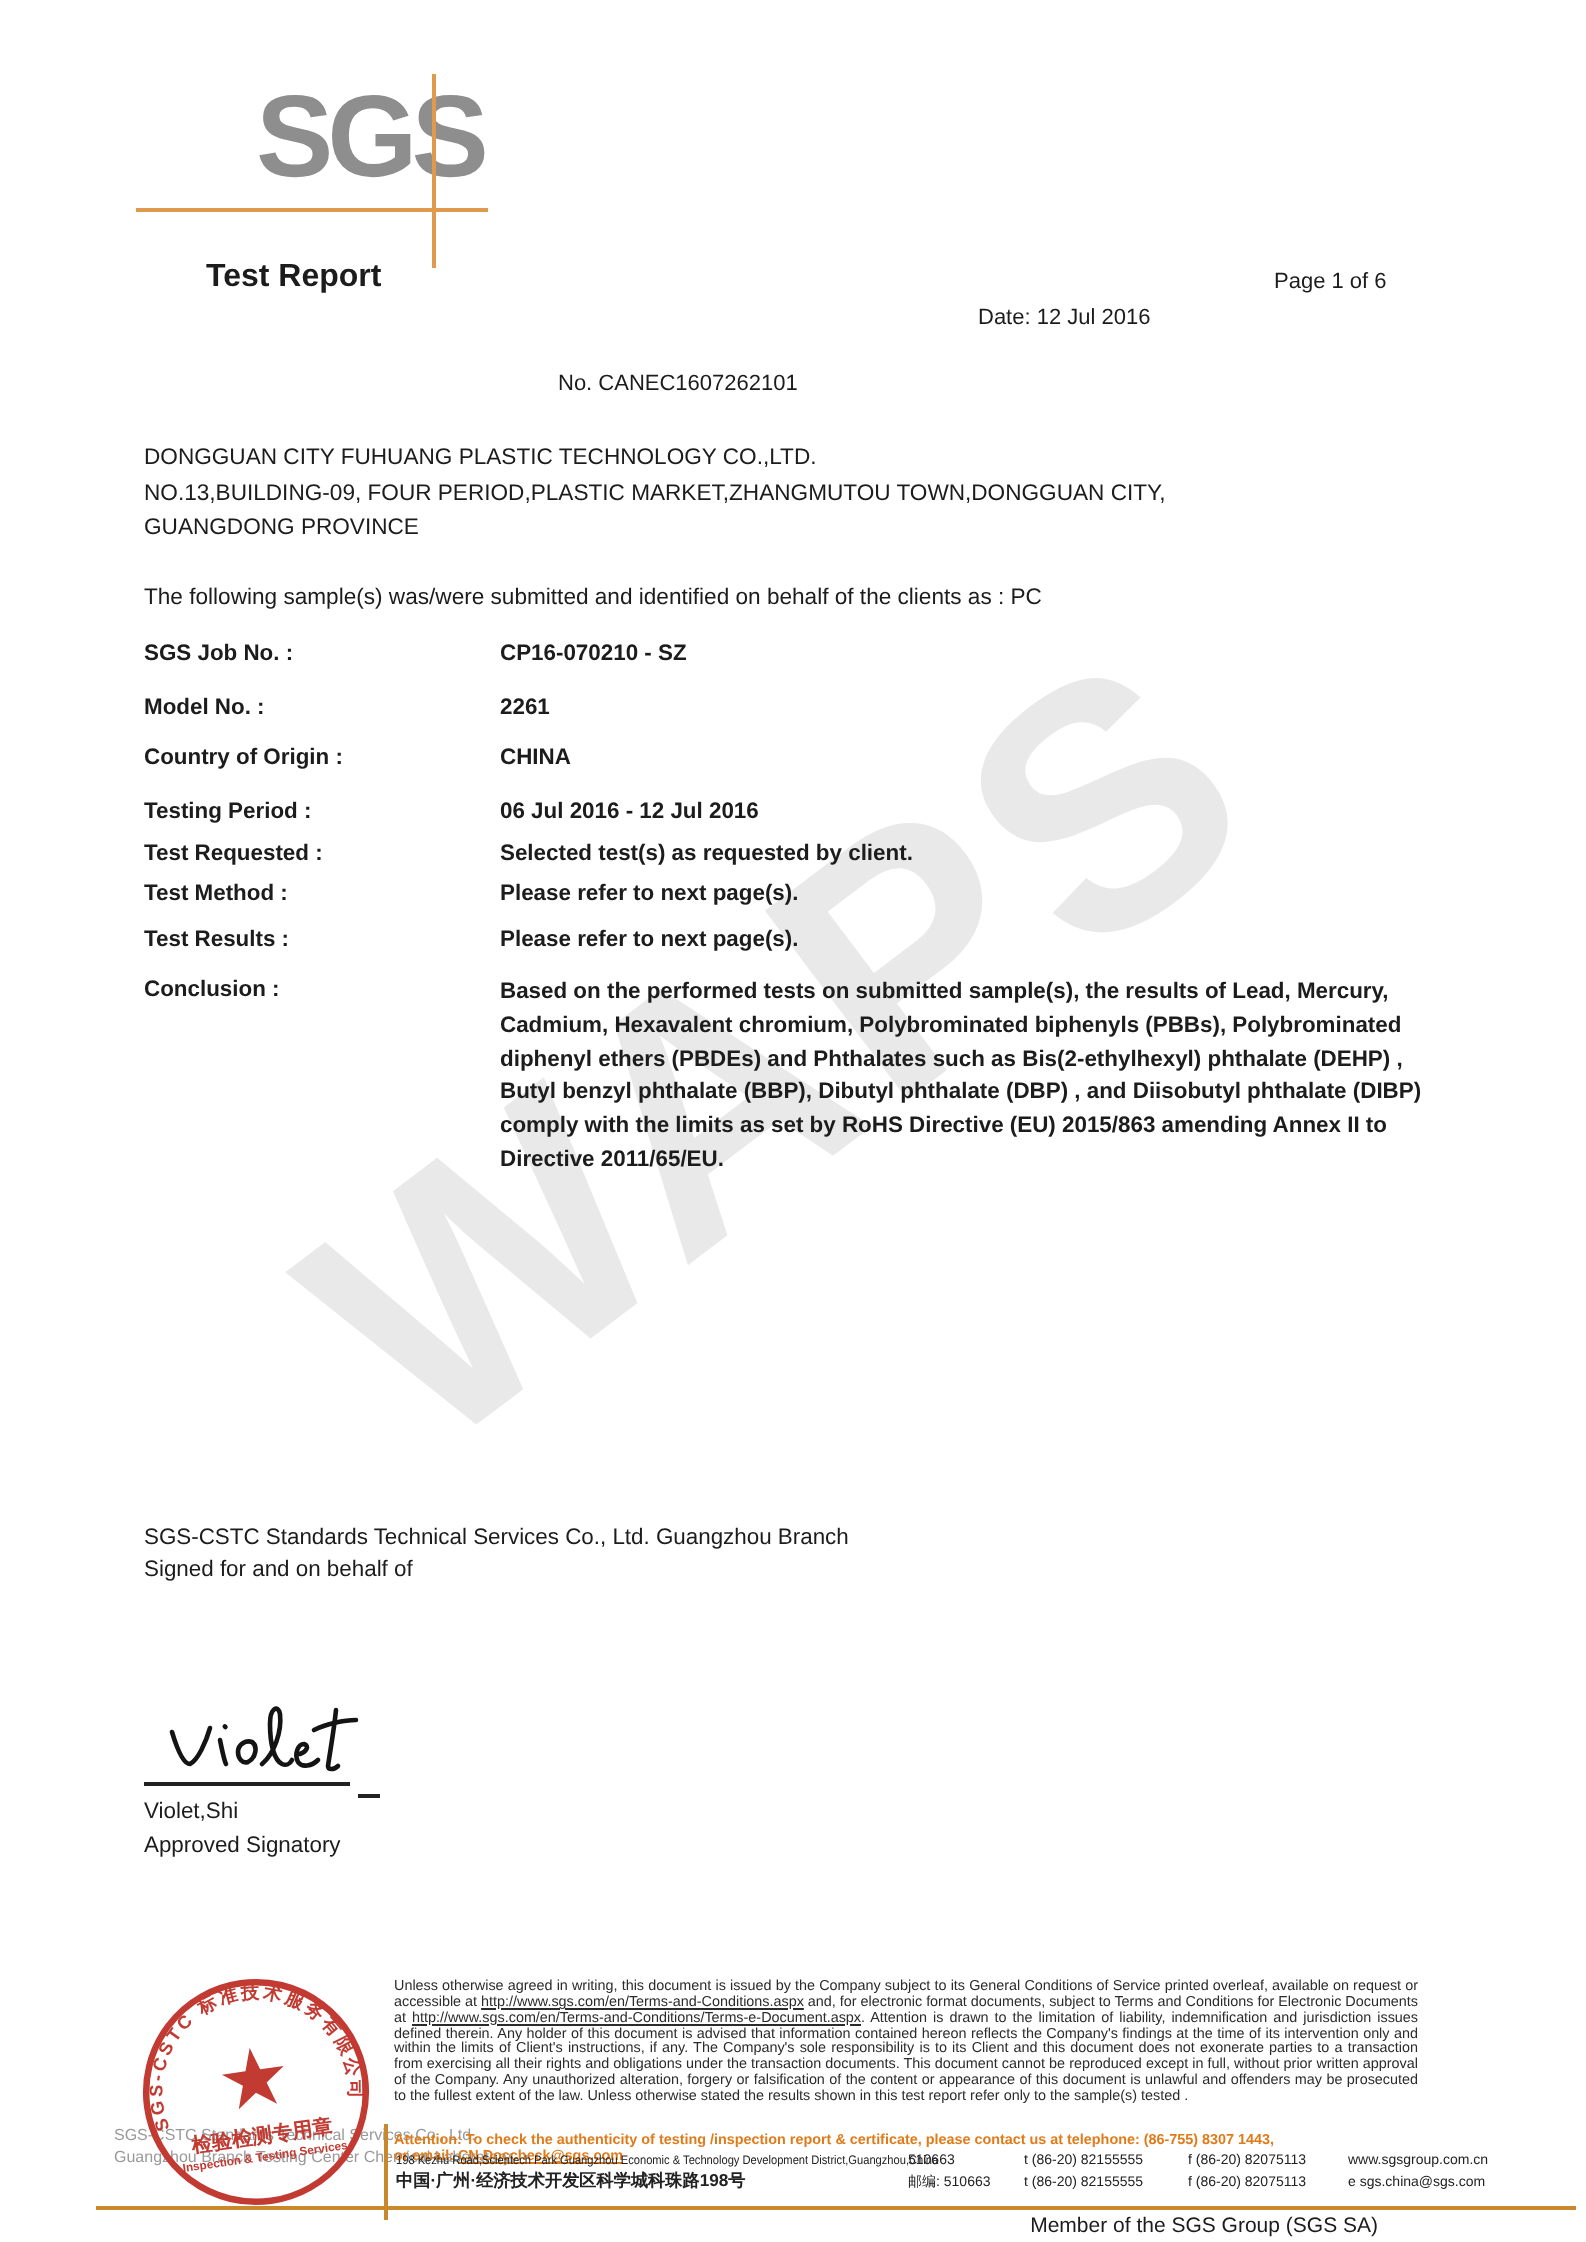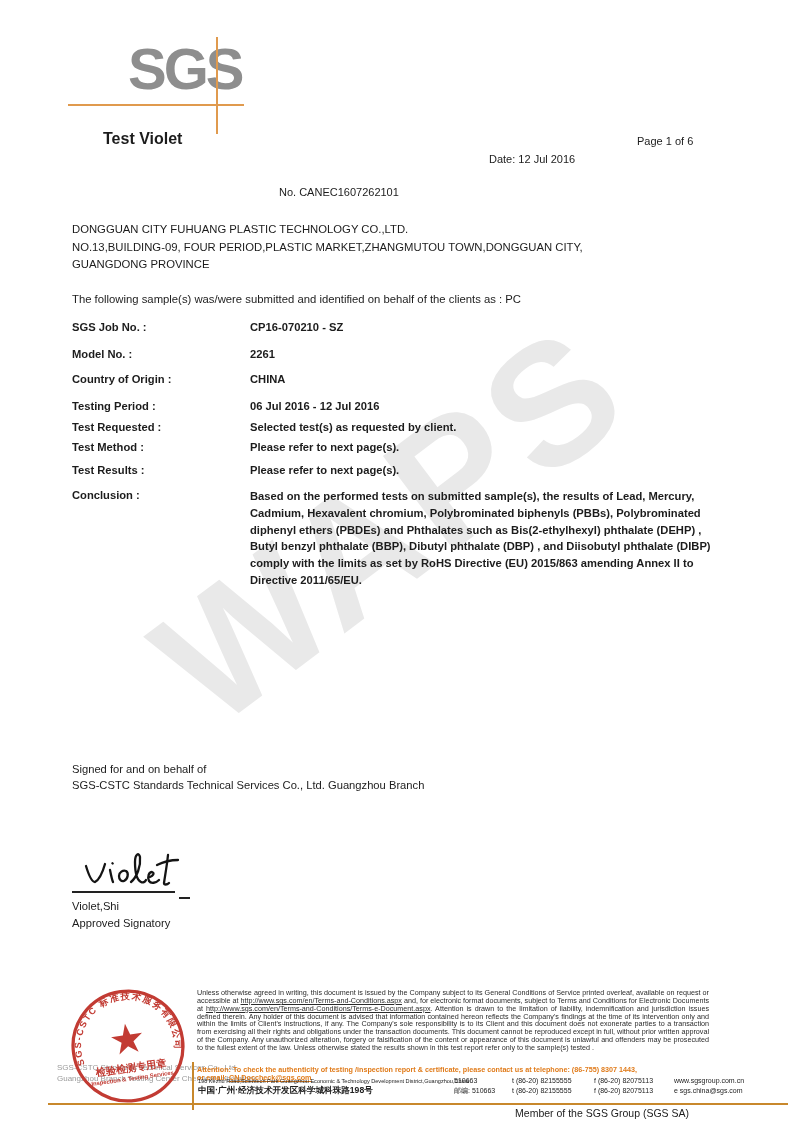--- a/index.html
+++ b/index.html
@@ -66,21 +66,21 @@
 <body>
 
 <div class="page">
 
   <div class="watermark">WAPS</div>
 
   <div class="logo-text">SGS</div>
   <div class="logo-hline"></div>
   <div class="logo-vline"></div>
 
-  <h1 class="title">Test Violet</h1>
+  <h1 class="title">Test Report</h1>
 
   <span class="meta-no">No. CANEC1607262101</span>
   <span class="meta-date">Date: 12 Jul 2016</span>
   <span class="meta-page">Page 1 of 6</span>
 
   <div class="client">
     <div>DONGGUAN CITY FUHUANG PLASTIC TECHNOLOGY CO.,LTD.</div>
     <div>NO.13,BUILDING-09, FOUR PERIOD,PLASTIC MARKET,ZHANGMUTOU TOWN,DONGGUAN CITY,</div>
     <div>GUANGDONG PROVINCE</div>
   </div>
@@ -116,22 +116,22 @@
       <div class="flabel">Test Results :</div>
       <div class="fvalue">Please refer to next page(s).</div>
     </div>
     <div class="frow">
       <div class="flabel">Conclusion :</div>
       <div class="fvalue wide">Based on the performed tests on submitted sample(s), the results of Lead, Mercury, Cadmium, Hexavalent chromium, Polybrominated biphenyls (PBBs), Polybrominated diphenyl ethers (PBDEs) and Phthalates such as Bis(2-ethylhexyl) phthalate (DEHP) , Butyl benzyl phthalate (BBP), Dibutyl phthalate (DBP) , and Diisobutyl phthalate (DIBP) comply with the limits as set by RoHS Directive (EU) 2015/863 amending Annex II to Directive 2011/65/EU.</div>
     </div>
   </div>
 
   <div class="signed-block">
+    <div>SGS-CSTC Standards Technical Services Co., Ltd. Guangzhou Branch</div>
     <div>Signed for and on behalf of</div>
-    <div>SGS-CSTC Standards Technical Services Co., Ltd. Guangzhou Branch</div>
   </div>
 
   <svg class="signature-svg" width="120" height="44" viewBox="0 0 120 44">
     <g fill="none" stroke="#141414" stroke-width="2.3" stroke-linecap="round" stroke-linejoin="round">
       <path d="M6 16 C9 26 12 32 15 32 C19 30 23 21 25 14"></path>
       <path d="M30 20 C31 25 32 30 33 32"></path>
       <path d="M32.4 13.2 l0.3 0.3"></path>
       <path d="M39 26 C39 22 43 20 46 21 C49 23 48 29 44 31 C41 32 39 29 39 26"></path>
       <path d="M51 32 C57 27 61 16 60 7 C59 2 55 4 55 12 C55 22 57 30 61 32 C63 33 65 32 66 30"></path>
       <path d="M70 27 C73 26 75 23 72 22 C69 22 67 27 69 31 C71 34 76 33 79 30"></path>

